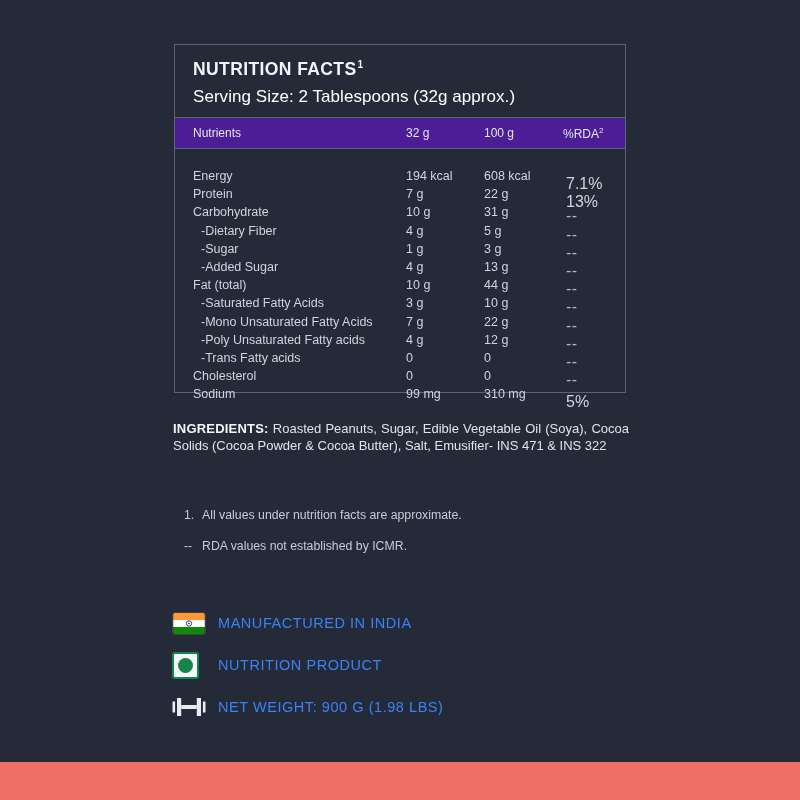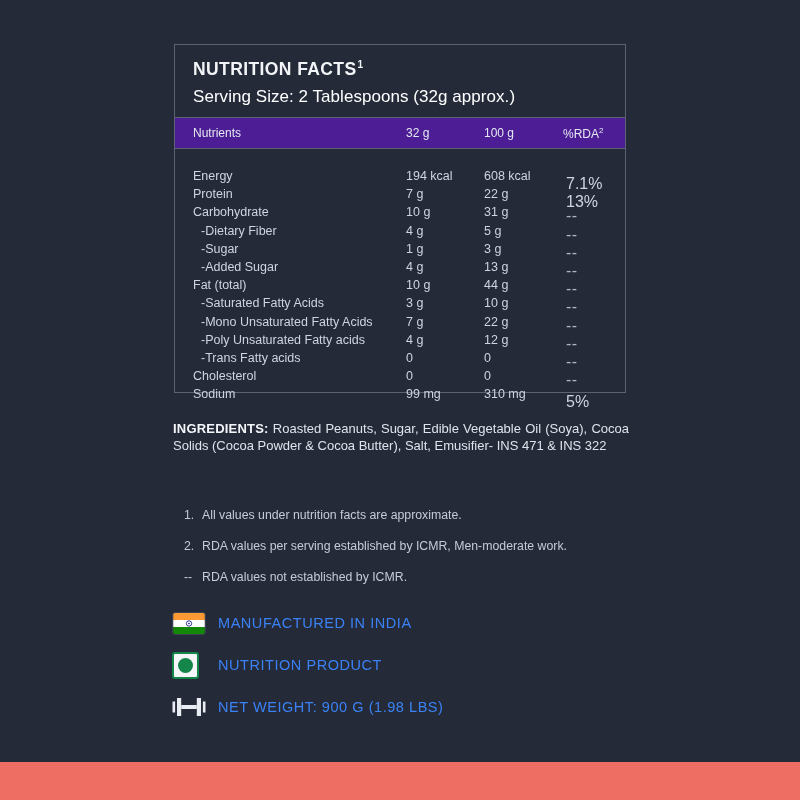--- a/index.html
+++ b/index.html
@@ -317,21 +317,20 @@
 
 </div>
 
 <div class="ingredients">
   <span class="lead">INGREDIENTS:</span>
   <span>Roasted Peanuts, Sugar, Edible Vegetable Oil (Soya), Cocoa Solids (Cocoa Powder &amp; Cocoa Butter), Salt, Emusifier- INS 471 &amp; INS 322</span>
 </div>
 
 <div class="footnotes" id="footnotes">
     <div class="footnote"><span class="marker">1.</span><span>All values under nutrition facts  are approximate.</span></div>
-    <div class="footnote"><span class="marker">2.</span><span>RDA values per serving established by ICMR, Men-moderate work.</span></div>
     <div class="footnote"><span class="marker">--</span><span>RDA values not established by ICMR.</span></div>
   </div>
 
 <div class="badges">
 
   <div class="badge-row">
     <div class="badge-icon">
       <svg class="flag" viewBox="0 0 60 40">
         <rect x="0" y="0" width="60" height="13.34" fill="#ff9933"></rect>
         <rect x="0" y="13.34" width="60" height="13.33" fill="#ffffff"></rect>

